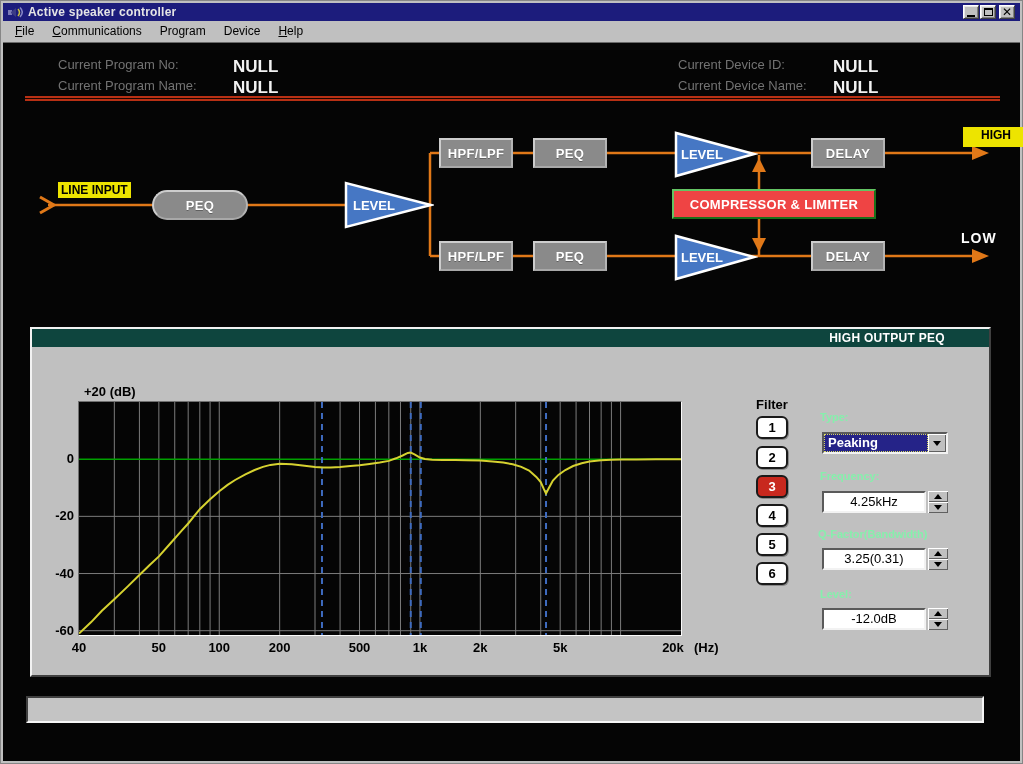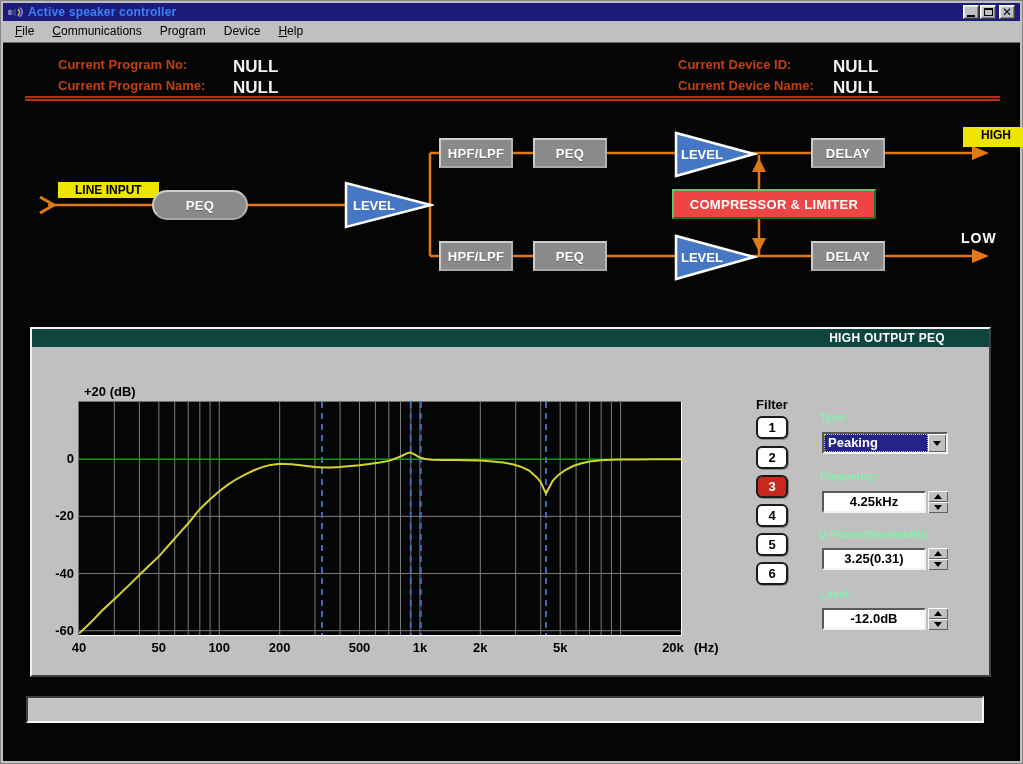--- a/index.html
+++ b/index.html
@@ -3,64 +3,64 @@
 <meta charset="utf-8">
 <style>
   *{margin:0;padding:0;box-sizing:border-box}
   html,body{background:#404040}
   body{font-family:"Liberation Sans",sans-serif}
   #root{position:relative;width:1023px;height:764px;background:#050505;overflow:hidden;
         box-shadow:inset 0 0 0 1px #868686, inset 0 0 0 3px #c0c0c0}
   .abs{position:absolute}
   
   .titlebar{left:3px;top:3px;width:1017px;height:18px;background:#1c1c7c;display:flex;align-items:center;padding-left:4px}
-  .title{color:#3b82f6;font-weight:bold;font-size:12px;margin-left:5px;letter-spacing:.2px;white-space:nowrap}
+  .title{color:#e5e5e5;font-weight:bold;font-size:12px;margin-left:5px;letter-spacing:.2px;white-space:nowrap}
   .winbtns{position:absolute;right:5px;top:2px;display:flex;align-items:center}
   .winbtn{width:16px;height:14px;background:#c0c0c0;border:1px solid;border-color:#fff #404040 #404040 #fff;
           box-shadow:inset 1px 1px 0 #e8e8e8, inset -1px -1px 0 #808080;
           display:flex;align-items:center;justify-content:center;margin-left:1px;cursor:default}
   .winbtn.close{margin-left:3px}
   .g-min{width:8px;height:2px;background:#000;margin-top:7px}
   .g-max{width:9px;height:8px;border:1px solid #000;border-top:2px solid #000}
   .g-close{font-size:12px;font-weight:bold;line-height:10px;color:#000;font-family:"DejaVu Sans",sans-serif}
   
   .menubar{left:3px;top:21px;width:1017px;height:22px;background:#c0c0c0;display:flex;align-items:center;padding-left:3px;border-bottom:1px solid #6a6a6a}
   .menu-item{font-size:12px;color:#000;padding:2px 9px 3px 9px;white-space:nowrap}
   .client{left:3px;top:43px;width:1017px;height:718px;background:#050505}
   
-  .info-label{color:#c2410c;font-weight:bold;font-size:13px;white-space:nowrap}
+  .info-label{color:#737373;font-weight:normal;font-size:13px;white-space:nowrap}
   .info-value{color:#f2f2f2;font-weight:bold;font-size:17px;white-space:nowrap}
   .separator{left:25px;top:96px;width:975px;height:5px;border-top:2px solid #b83014;border-bottom:2px solid #b83014;background:#1a0500}
   
   .flow-box{background:#8a8a8a;border:2px solid #cdcdcd;border-bottom-color:#a8a8a8;border-right-color:#b4b4b4;
             color:#fff;font-weight:bold;font-size:13px;display:flex;align-items:center;justify-content:center;
             letter-spacing:.3px;text-shadow:0 1px 0 rgba(0,0,0,.3)}
   .pill{border-radius:15px}
-  .in-label{background:#ede400;color:#000;font-weight:bold;font-size:12px;height:16px;line-height:16px;padding:0 17px;white-space:nowrap}
+  .in-label{background:#ede400;color:#000;font-weight:bold;font-size:12px;height:16px;line-height:16px;padding:0 3px;white-space:nowrap}
   .out-high{background:#ede400;color:#000;font-weight:bold;font-size:12px;height:20px;line-height:16px;padding:0 18px}
   .out-low{color:#fff;font-weight:bold;font-size:14px;letter-spacing:1px}
   .comp-box{background:#ef4444;border:2px solid;border-color:#63c463 #1a701a #1a701a #63c463;color:#fff;font-weight:bold;
             font-size:13px;display:flex;align-items:center;justify-content:center;letter-spacing:.3px}
   .svgtext{font-family:"Liberation Sans",sans-serif;font-weight:bold;font-size:13px;fill:#fff}
   
   .panel{left:30px;top:327px;width:961px;height:350px;background:#c0c0c0;border:2px solid;border-color:#f2f2f2 #404040 #404040 #f2f2f2}
   .panel-header{left:32px;top:329px;width:957px;height:18px;background:#0e453e;color:#fff;font-weight:bold;font-size:12px;
                 display:flex;align-items:center;justify-content:flex-end;padding-right:44px;letter-spacing:.3px}
   .plot-wrap{left:78px;top:401px;width:604px;height:235px;border:1px solid;border-color:#707070 #fafafa #fafafa #707070;background:#050505}
   .chart-label{color:#000;font-weight:bold;font-size:13px;white-space:nowrap}
   .tx{position:absolute;width:36px;text-align:center;color:#000;font-weight:bold;font-size:13px}
   .ty{position:absolute;width:32px;text-align:right;color:#000;font-weight:bold;font-size:13px}
   
   .filter-btn{position:absolute;left:756px;width:32px;height:23px;background:#fff;border:2px solid #1a1a1a;border-radius:6px;
               color:#000;font-weight:bold;font-size:13px;text-align:center;line-height:19px;box-shadow:1px 1px 0 #8a8a8a;cursor:default}
   .filter-btn.selected{background:#c8281e;color:#fff}
   
   .ctl-label{position:absolute;color:#86efac;font-weight:bold;font-size:11px;white-space:nowrap}
   .field{position:absolute;left:822px;width:104px;height:22px;background:#fff;border:2px solid;border-color:#5a5a5a #f2f2f2 #f2f2f2 #5a5a5a;
-         color:#000;font-weight:bold;font-size:13px;text-align:center;line-height:18px}
+         color:#000;font-weight:normal;font-size:13px;text-align:center;line-height:18px}
   .combo{position:absolute;left:822px;top:432px;width:126px;height:22px;background:#fff;border:2px solid;
          border-color:#5a5a5a #f2f2f2 #f2f2f2 #5a5a5a;display:flex}
   .combo-sel{flex:1;background:#252388;color:#fff;font-weight:bold;font-size:13px;line-height:18px;padding-left:4px;
              outline:1px dotted #d8d860;outline-offset:-1px}
   .combo-btn{width:18px;background:#c0c0c0;box-shadow:inset 1px 1px 0 #fff, inset -1px -1px 0 #606060;
              display:flex;align-items:center;justify-content:center}
   .spin{position:absolute;left:928px;width:20px;height:22px;display:flex;flex-direction:column}
   .spin-btn{flex:1;background:#c0c0c0;box-shadow:inset 1px 1px 0 #fff, inset -1px -1px 0 #606060;
             display:flex;align-items:center;justify-content:center}
   .tri-up{width:0;height:0;border-left:4px solid transparent;border-right:4px solid transparent;border-bottom:5px solid #000}

